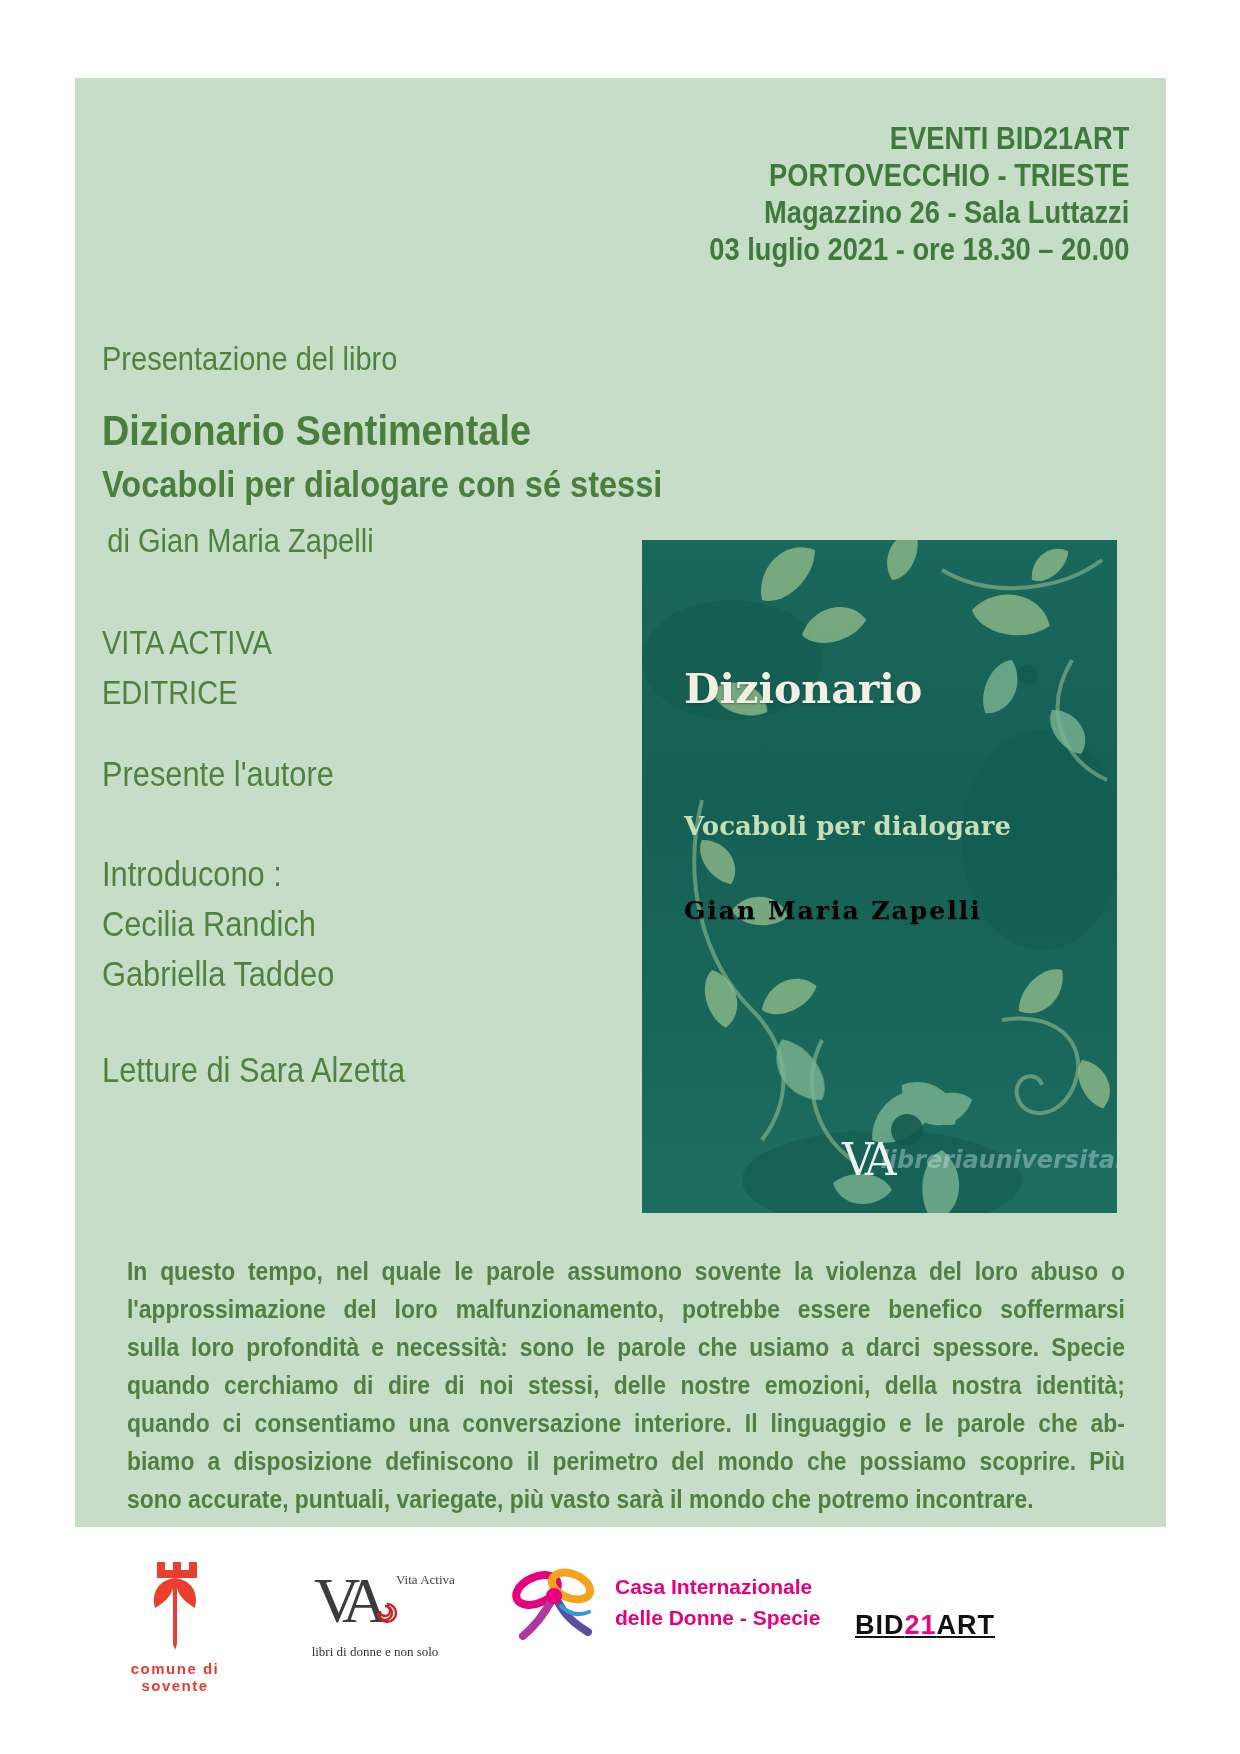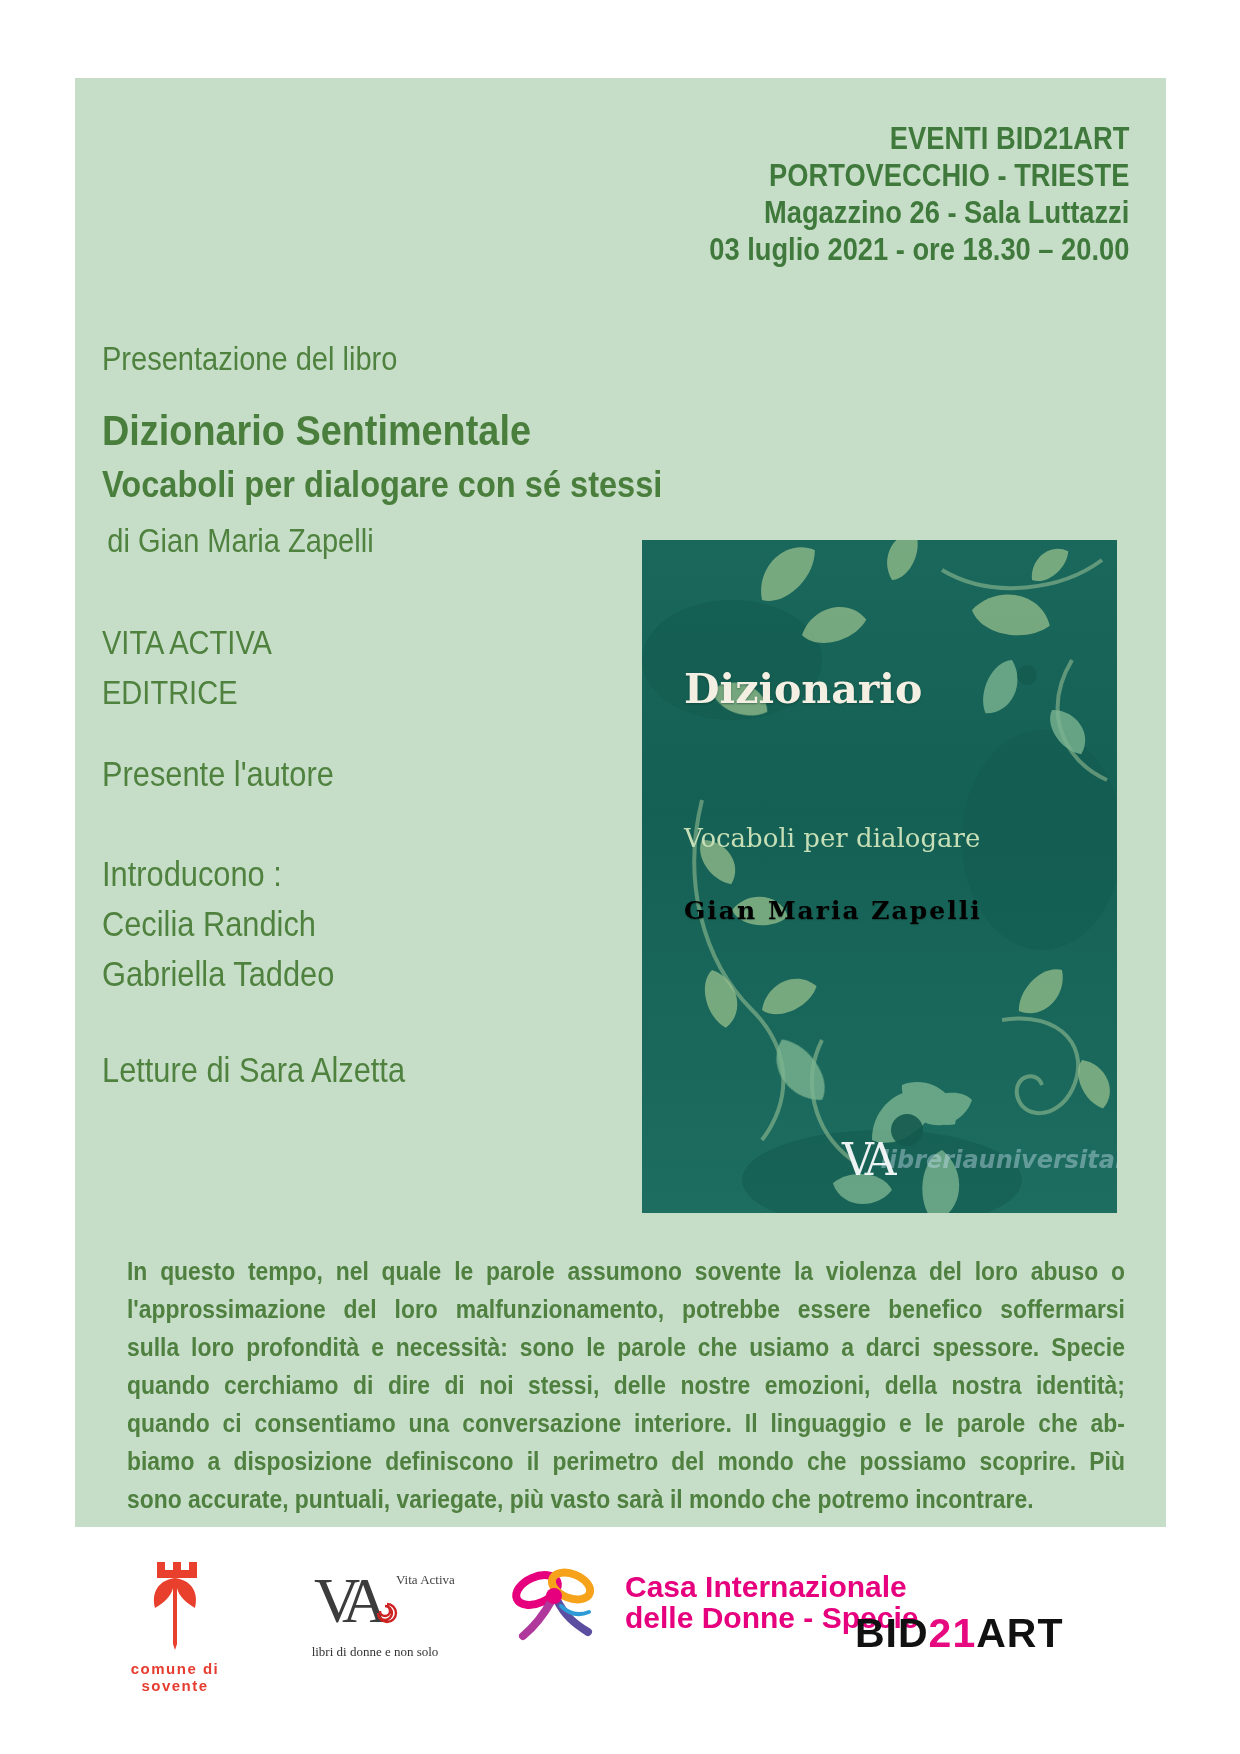--- a/index.html
+++ b/index.html
@@ -39,22 +39,22 @@
     position:absolute;left:642px;top:540px;width:475px;height:673px;
     overflow:hidden;box-shadow:0 0 0 1px rgba(20,80,70,.25) inset;
   }
   .cover svg{position:absolute;left:0;top:0;}
   .cover-title{
     position:absolute;left:42px;top:112px;
     font-family:"DejaVu Serif", serif;font-weight:bold;font-size:41px;line-height:75px;
     color:#f3efe2;text-shadow:0 1px 2px rgba(10,50,40,.45);
   }
   .cover-sub{
-    position:absolute;left:42px;top:280px;
-    font-family:"DejaVu Serif", serif;font-weight:normal;font-size:26px;line-height:36px;
+    position:absolute;left:42px;top:268px;
+    font-family:"DejaVu Serif", serif;font-weight:bold;font-size:26px;line-height:36px;
     color:#c6dfb6;
     text-align:center;
   }
   .cover-auth{
     position:absolute;left:42px;top:356px;
     font-family:"DejaVu Serif", serif;font-weight:bold;font-size:25px;letter-spacing:2px;
     color:#000000;text-shadow:0 1px 1px rgba(10,50,40,.5);
   }
   .cover-watermark{
     position:absolute;left:200px;top:598px;display:flex;align-items:center;
@@ -90,25 +90,25 @@
   .va-name{
     position:absolute;left:96px;top:6px;font-family:"Liberation Serif", serif;
     font-size:13px;color:#444;white-space:nowrap;
   }
   .va-spiral{position:absolute;left:74px;top:34px;}
   .va-tagline{
     font-family:"Liberation Serif", serif;font-size:13px;color:#333;white-space:nowrap;
   }
   .logo-casa{position:absolute;left:505px;top:8px;display:flex;align-items:center;}
   .casa-text{
-    margin-left:20px;font-weight:bold;font-size:30px;line-height:31px;color:#e6007e;
+    margin-left:10px;font-weight:bold;font-size:21px;line-height:31px;color:#e6007e;
   }
   .logo-bid{
-    position:absolute;left:855px;top:62px;font-size:41px;font-weight:bold;
-    letter-spacing:1px;color:#111;white-space:nowrap;
+    position:absolute;left:855px;top:62px;font-size:27px;font-weight:bold;
+    letter-spacing:1px;color:#111;white-space:nowrap;text-decoration:underline;
   }
   .logo-bid .pink{color:#e6097f;}
 </style>
 </head>
 <body>
 
 <div class="panel"></div>
 
 <div class="event-block">
   <div>EVENTI BID21ART</div>

